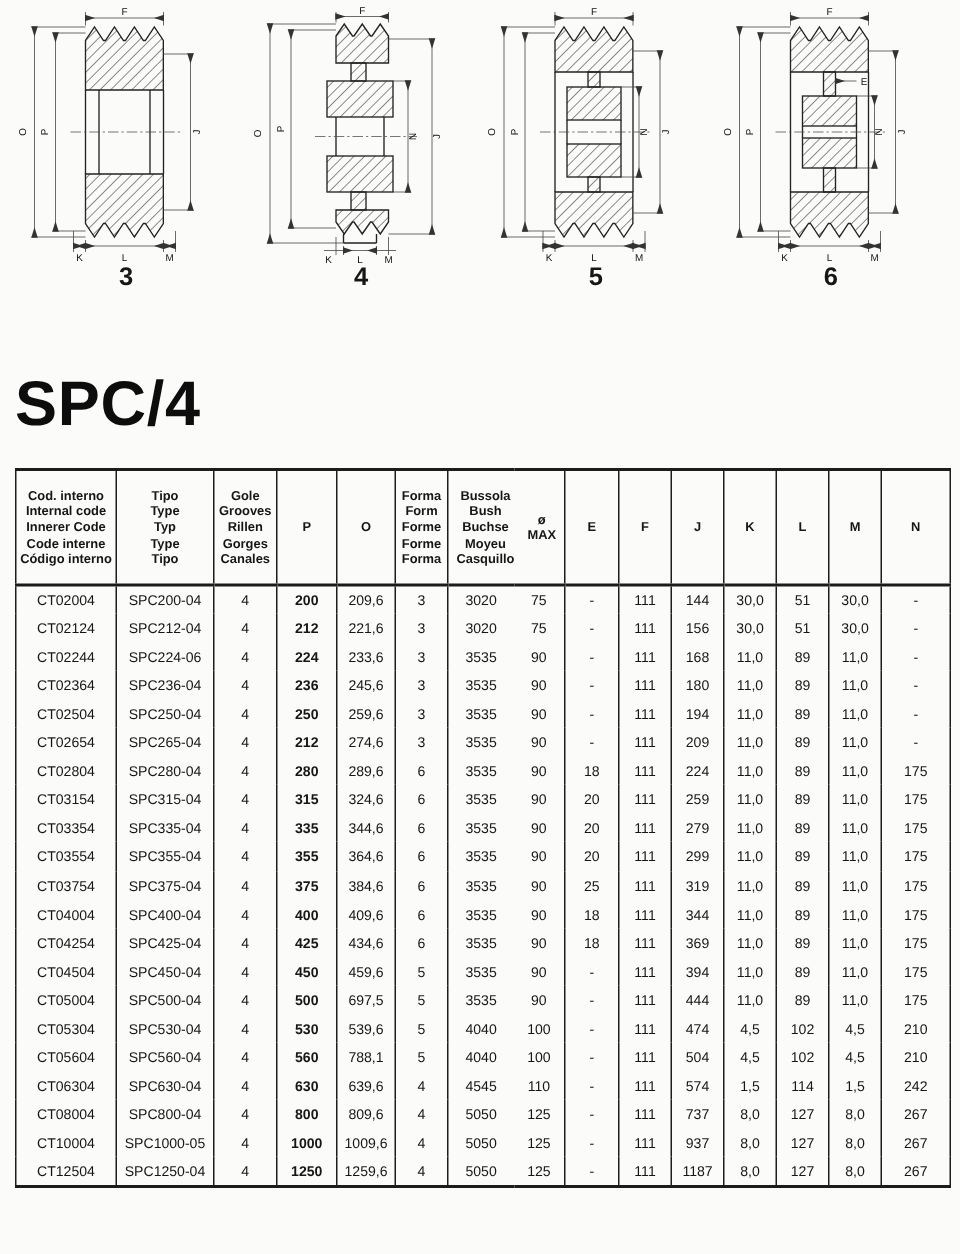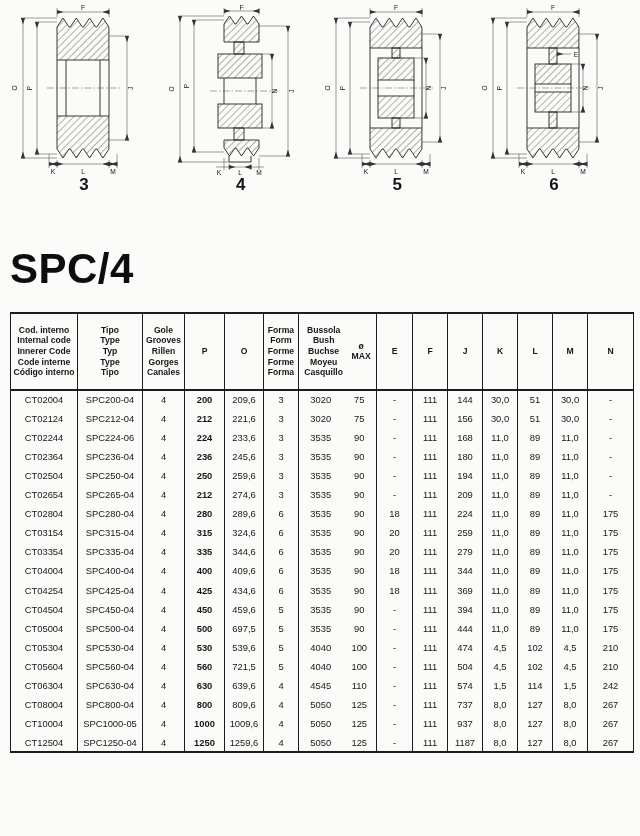--- a/index.html
+++ b/index.html
@@ -450,20 +450,54 @@
           <td class="c7">90</td>
           <td class="c8">20</td>
           <td class="c9">111</td>
           <td class="c10">279</td>
           <td class="c11">11,0</td>
           <td class="c12">89</td>
           <td class="c13">11,0</td>
           <td class="c14">175</td>
         </tr>
         <tr>
+          <td class="c0">CT03554</td>
+          <td class="c1">SPC355-04</td>
+          <td class="c2">4</td>
+          <td class="c3">355</td>
+          <td class="c4">364,6</td>
+          <td class="c5">6</td>
+          <td class="c6">3535</td>
+          <td class="c7">90</td>
+          <td class="c8">20</td>
+          <td class="c9">111</td>
+          <td class="c10">299</td>
+          <td class="c11">11,0</td>
+          <td class="c12">89</td>
+          <td class="c13">11,0</td>
+          <td class="c14">175</td>
+        </tr>
+        <tr>
+          <td class="c0">CT03754</td>
+          <td class="c1">SPC375-04</td>
+          <td class="c2">4</td>
+          <td class="c3">375</td>
+          <td class="c4">384,6</td>
+          <td class="c5">6</td>
+          <td class="c6">3535</td>
+          <td class="c7">90</td>
+          <td class="c8">25</td>
+          <td class="c9">111</td>
+          <td class="c10">319</td>
+          <td class="c11">11,0</td>
+          <td class="c12">89</td>
+          <td class="c13">11,0</td>
+          <td class="c14">175</td>
+        </tr>
+        <tr>
           <td class="c0">CT04004</td>
           <td class="c1">SPC400-04</td>
           <td class="c2">4</td>
           <td class="c3">400</td>
           <td class="c4">409,6</td>
           <td class="c5">6</td>
           <td class="c6">3535</td>
           <td class="c7">90</td>
           <td class="c8">18</td>
           <td class="c9">111</td>
@@ -539,21 +573,21 @@
           <td class="c11">4,5</td>
           <td class="c12">102</td>
           <td class="c13">4,5</td>
           <td class="c14">210</td>
         </tr>
         <tr>
           <td class="c0">CT05604</td>
           <td class="c1">SPC560-04</td>
           <td class="c2">4</td>
           <td class="c3">560</td>
-          <td class="c4">721,5</td>
+          <td class="c4">788,1</td>
           <td class="c5">5</td>
           <td class="c6">4040</td>
           <td class="c7">100</td>
           <td class="c8">-</td>
           <td class="c9">111</td>
           <td class="c10">504</td>
           <td class="c11">4,5</td>
           <td class="c12">102</td>
           <td class="c13">4,5</td>
           <td class="c14">210</td>

